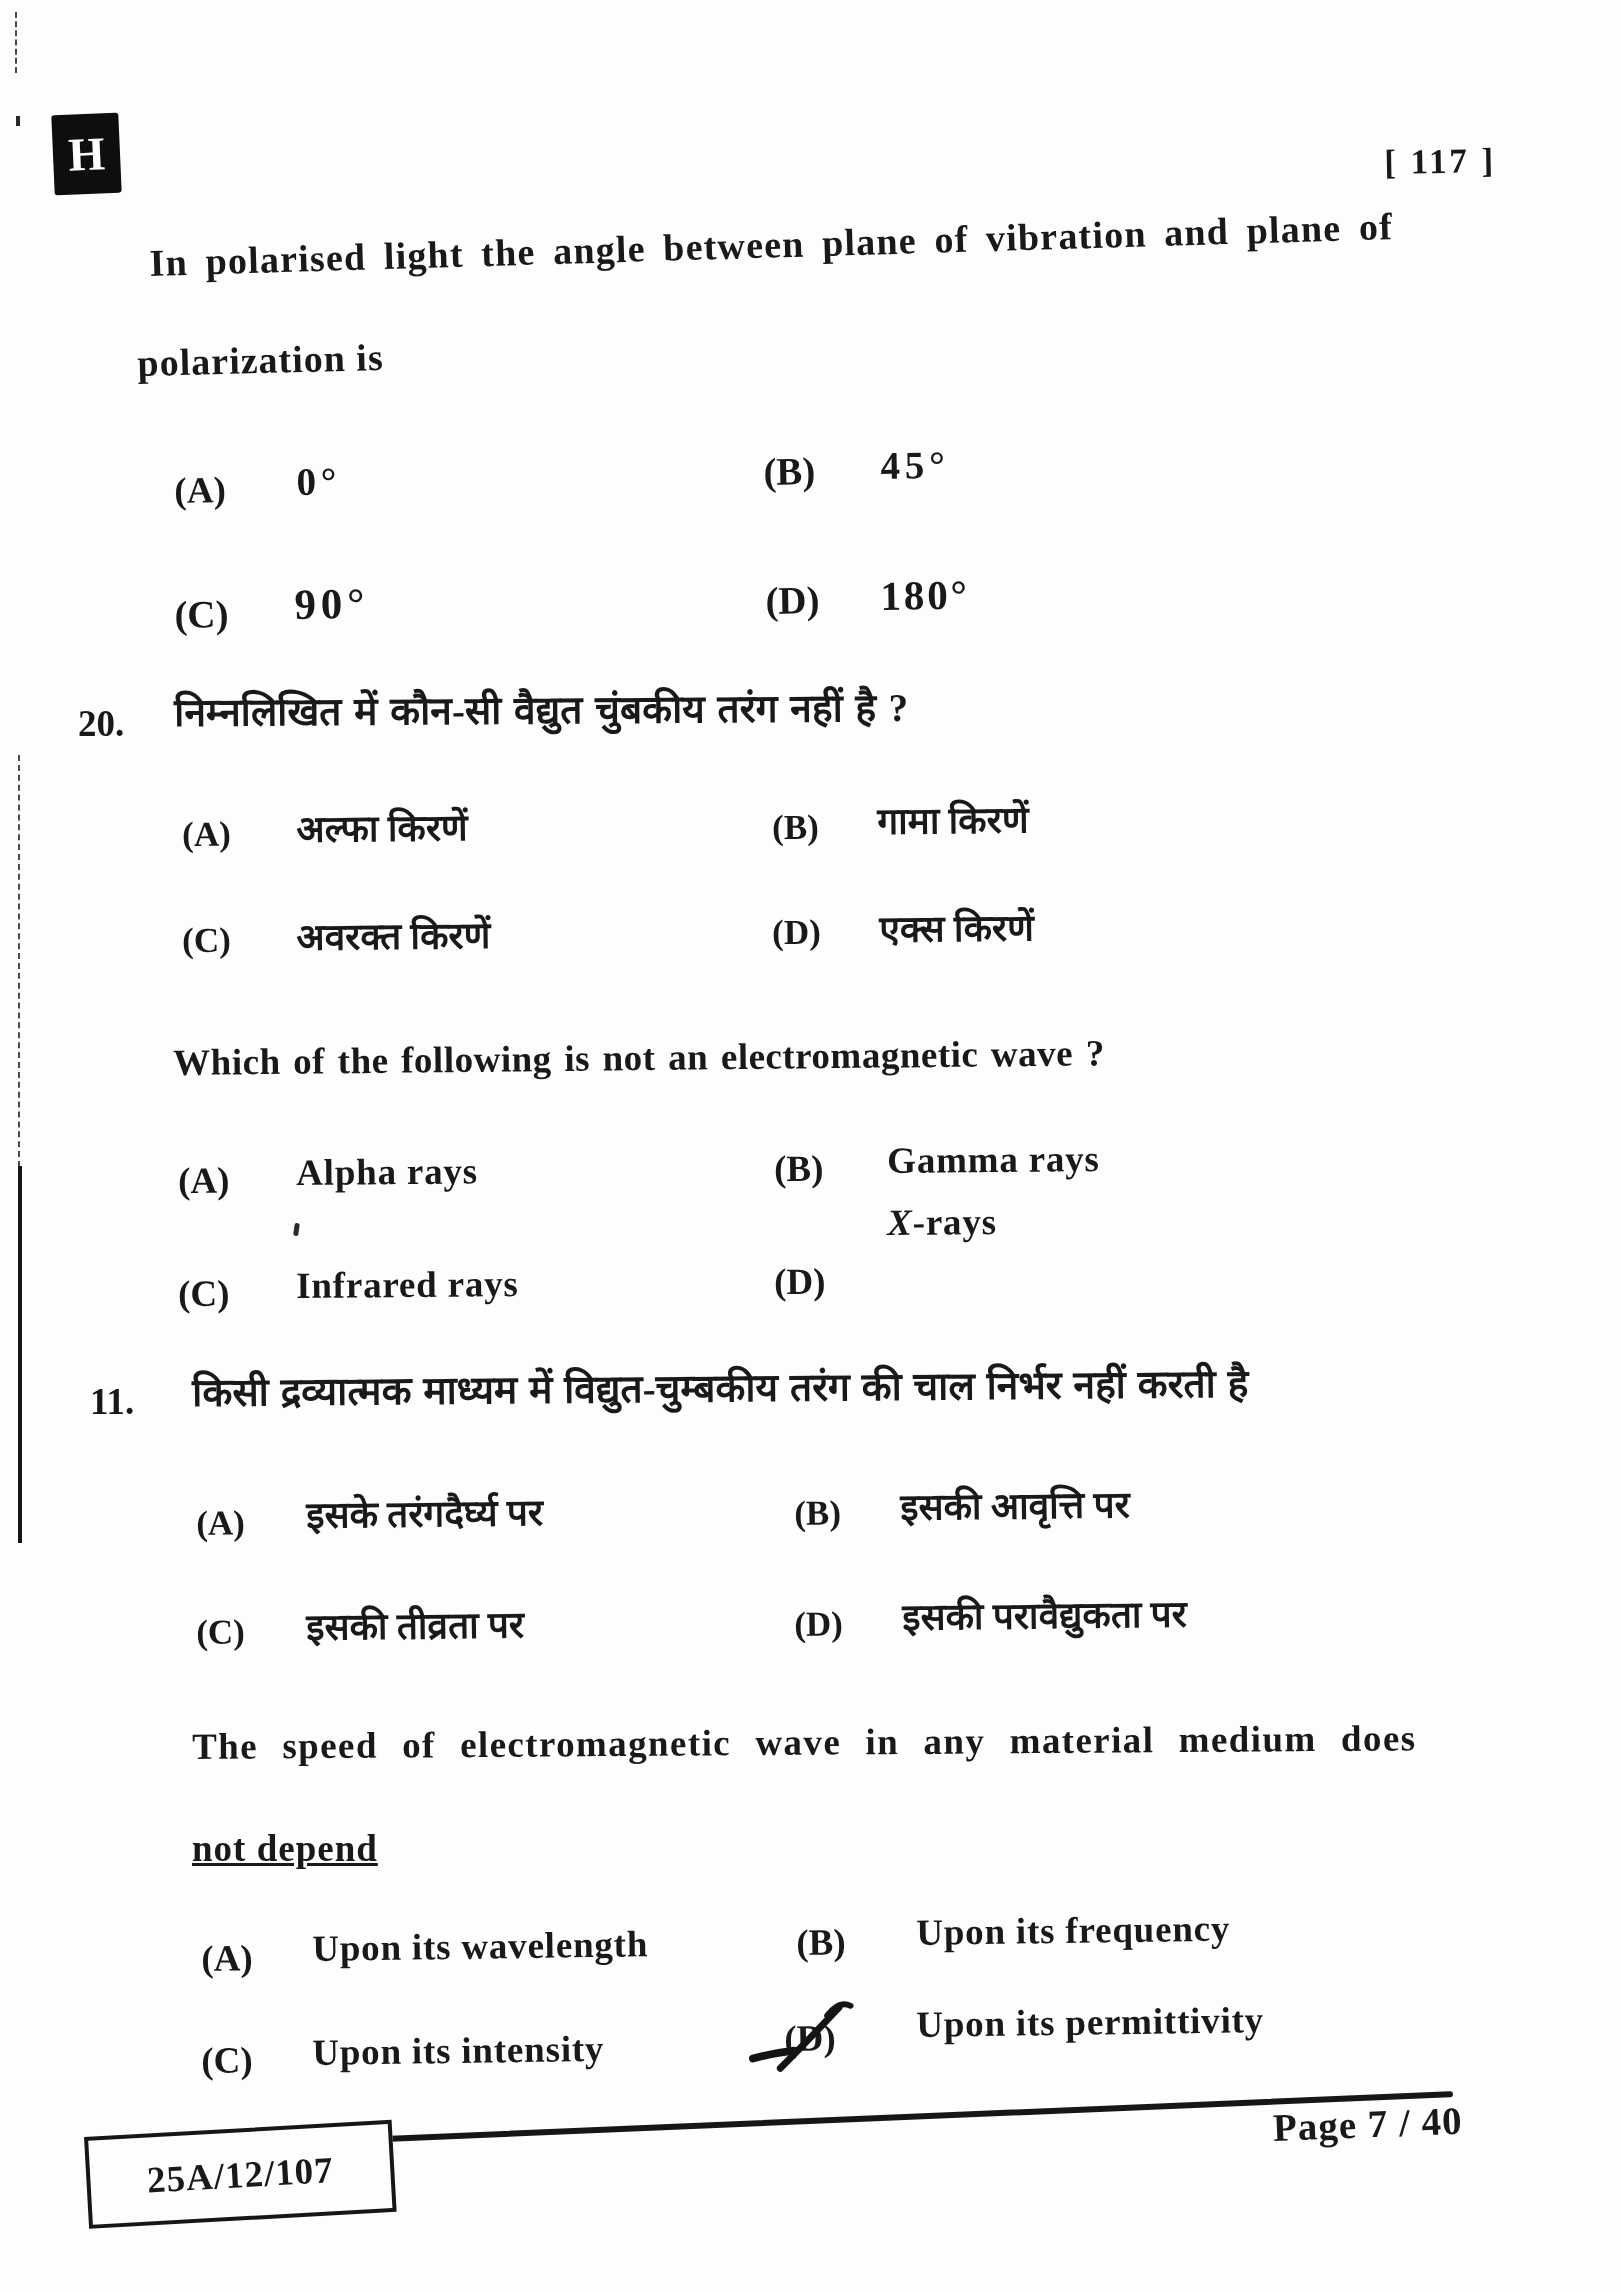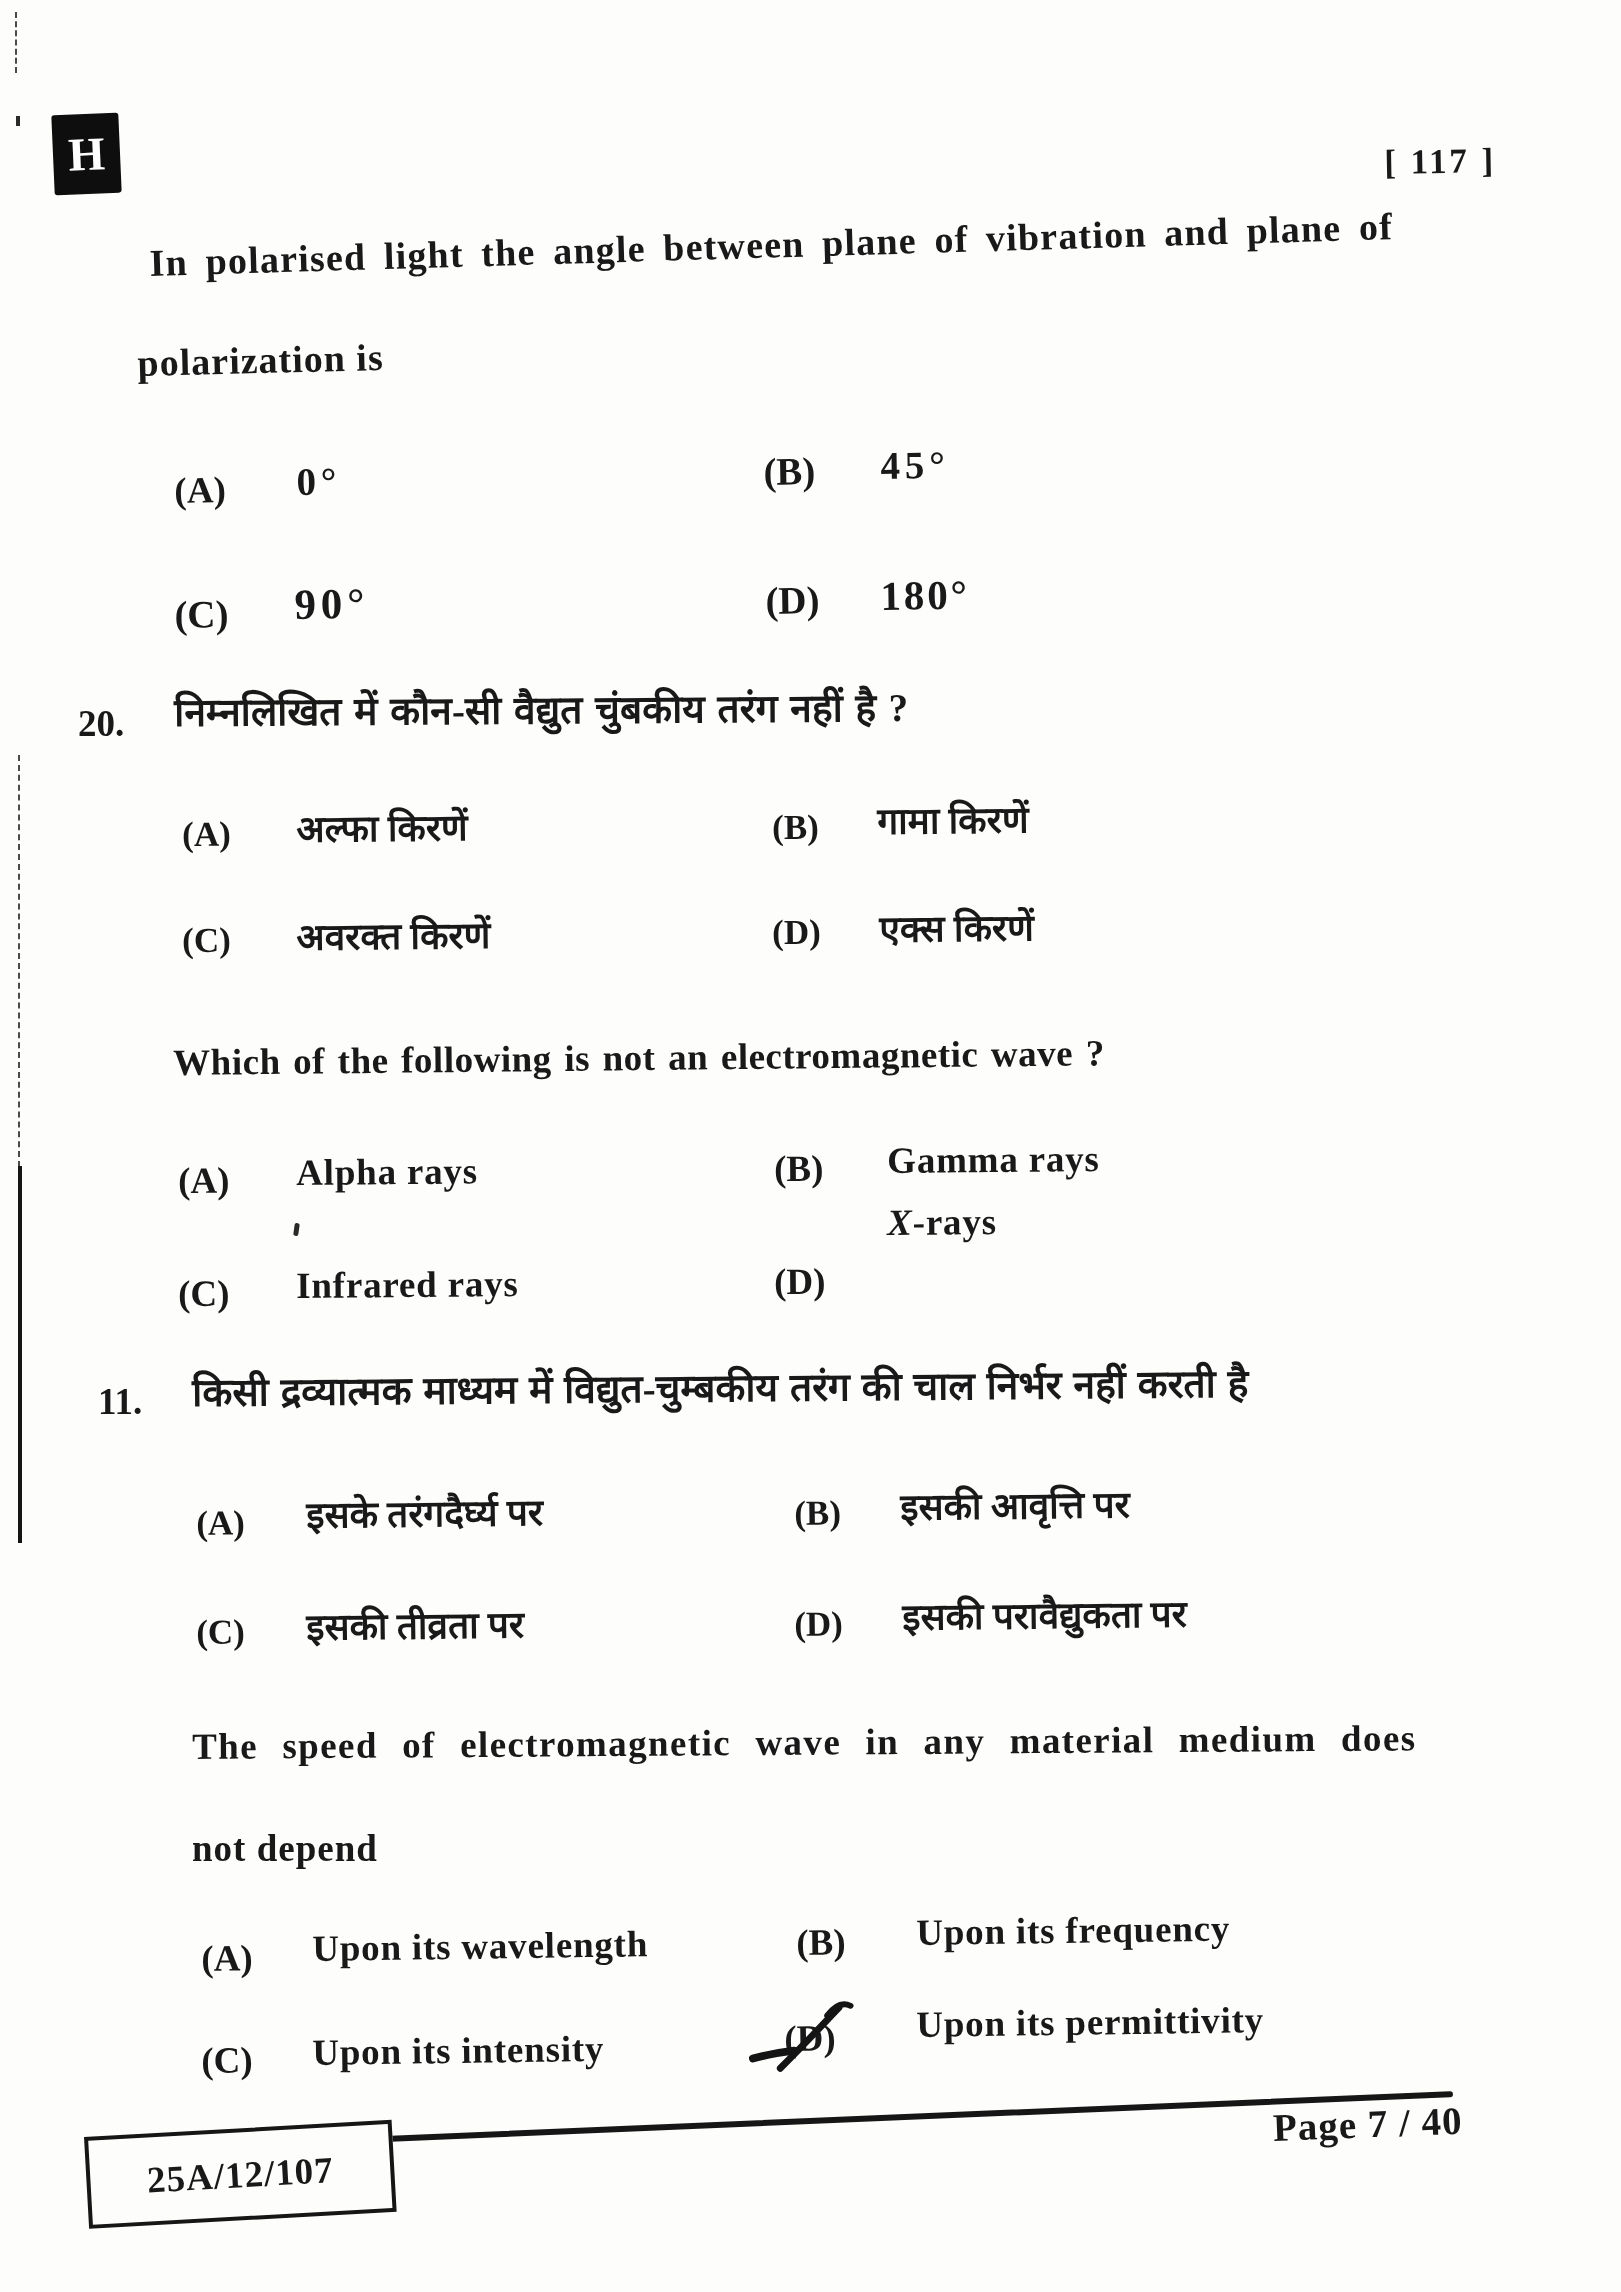--- a/index.html
+++ b/index.html
@@ -73,35 +73,35 @@
   <span class="t lbl" style="left:774px;top:1147px;font-size:37px;transform:rotate(-0.5deg);">(B)</span>
   <span class="t lat" style="left:887px;top:1139px;font-size:37px;letter-spacing:0.8px;transform:rotate(-0.5deg);">Gamma rays</span>
 
   <div class="artifact" style="left:294px;top:1223px;width:4.9px;height:12.7px;transform:rotate(8deg);border-radius:2px;"></div>
 
   <span class="t lbl" style="left:178px;top:1272px;font-size:37px;transform:rotate(-0.5deg);">(C)</span>
   <span class="t lat" style="left:296px;top:1264px;font-size:37px;letter-spacing:0.8px;transform:rotate(-0.5deg);">Infrared rays</span>
   <span class="t lbl" style="left:774px;top:1260px;font-size:37px;transform:rotate(-0.5deg);">(D)</span>
   <span class="t lat xital" style="left:887px;top:1201px;font-size:37px;letter-spacing:0.8px;transform:rotate(-0.5deg);">X-rays</span>
 
-  <span class="t lat" style="left:90px;top:1380px;font-size:37px;margin-left:8px;">11.</span>
+  <span class="t lat" style="left:90px;top:1380px;font-size:37px;">11.</span>
   <span class="t dev" style="left:192px;top:1364px;font-size:39px;word-spacing:2px;transform:rotate(-0.5deg);">किसी द्रव्यात्मक माध्यम में विद्युत-चुम्बकीय तरंग की चाल निर्भर नहीं करती है</span>
 
   <span class="t lbl" style="left:196px;top:1504px;font-size:35px;transform:rotate(-0.7deg);">(A)</span>
   <span class="t dev" style="left:306px;top:1488px;font-size:37px;transform:rotate(-0.7deg);">इसके तरंगदैर्घ्य पर</span>
   <span class="t lbl" style="left:794px;top:1494px;font-size:35px;transform:rotate(-0.7deg);">(B)</span>
   <span class="t dev" style="left:900px;top:1480px;font-size:37px;transform:rotate(-0.7deg);">इसकी आवृत्ति पर</span>
 
   <span class="t lbl" style="left:196px;top:1613px;font-size:35px;transform:rotate(-0.7deg);">(C)</span>
   <span class="t dev" style="left:306px;top:1600px;font-size:37px;transform:rotate(-0.7deg);">इसकी तीव्रता पर</span>
   <span class="t lbl" style="left:794px;top:1605px;font-size:35px;transform:rotate(-0.7deg);">(D)</span>
   <span class="t dev" style="left:902px;top:1590px;font-size:37px;transform:rotate(-0.7deg);">इसकी परावैद्युकता पर</span>
 
   <span class="t lat" style="left:192px;top:1725px;font-size:37px;word-spacing:13.7px;letter-spacing:1.4px;transform:rotate(-0.4deg);">The speed of electromagnetic wave in any material medium does</span>
-  <span class="t lat" style="left:192px;top:1827px;font-size:37px;letter-spacing:1px;">not depend</span>
+  <span class="t lat" style="left:192px;top:1827px;font-size:37px;letter-spacing:1px;text-decoration:underline;">not depend</span>
 
   <span class="t lbl" style="left:201px;top:1937px;font-size:37px;transform:rotate(-0.8deg);">(A)</span>
   <span class="t lat" style="left:312px;top:1927px;font-size:37px;letter-spacing:0.8px;transform:rotate(-0.8deg);">Upon its wavelength</span>
   <span class="t lbl" style="left:796px;top:1921px;font-size:37px;transform:rotate(-0.8deg);">(B)</span>
   <span class="t lat" style="left:916px;top:1911px;font-size:37px;letter-spacing:0.8px;transform:rotate(-0.8deg);">Upon its frequency</span>
 
   <span class="t lbl" style="left:201px;top:2039px;font-size:37px;transform:rotate(-0.8deg);">(C)</span>
   <span class="t lat" style="left:312px;top:2031px;font-size:37px;letter-spacing:0.8px;transform:rotate(-0.8deg);">Upon its intensity</span>
   <span class="t lbl" style="left:784px;top:2017px;font-size:37px;transform:rotate(-0.8deg);">(D)</span>
   <svg class="strike" style="left:749px;top:1996px;" width="127" height="84" viewBox="0 0 130 86">

